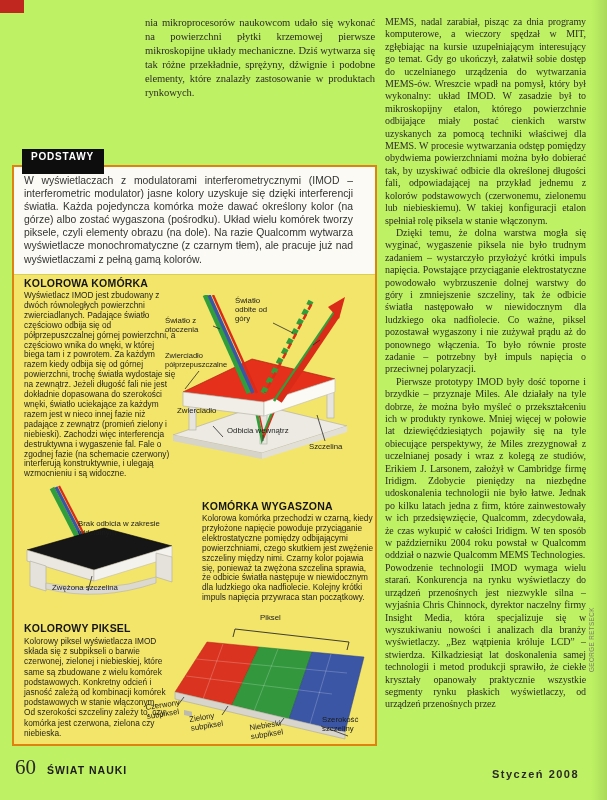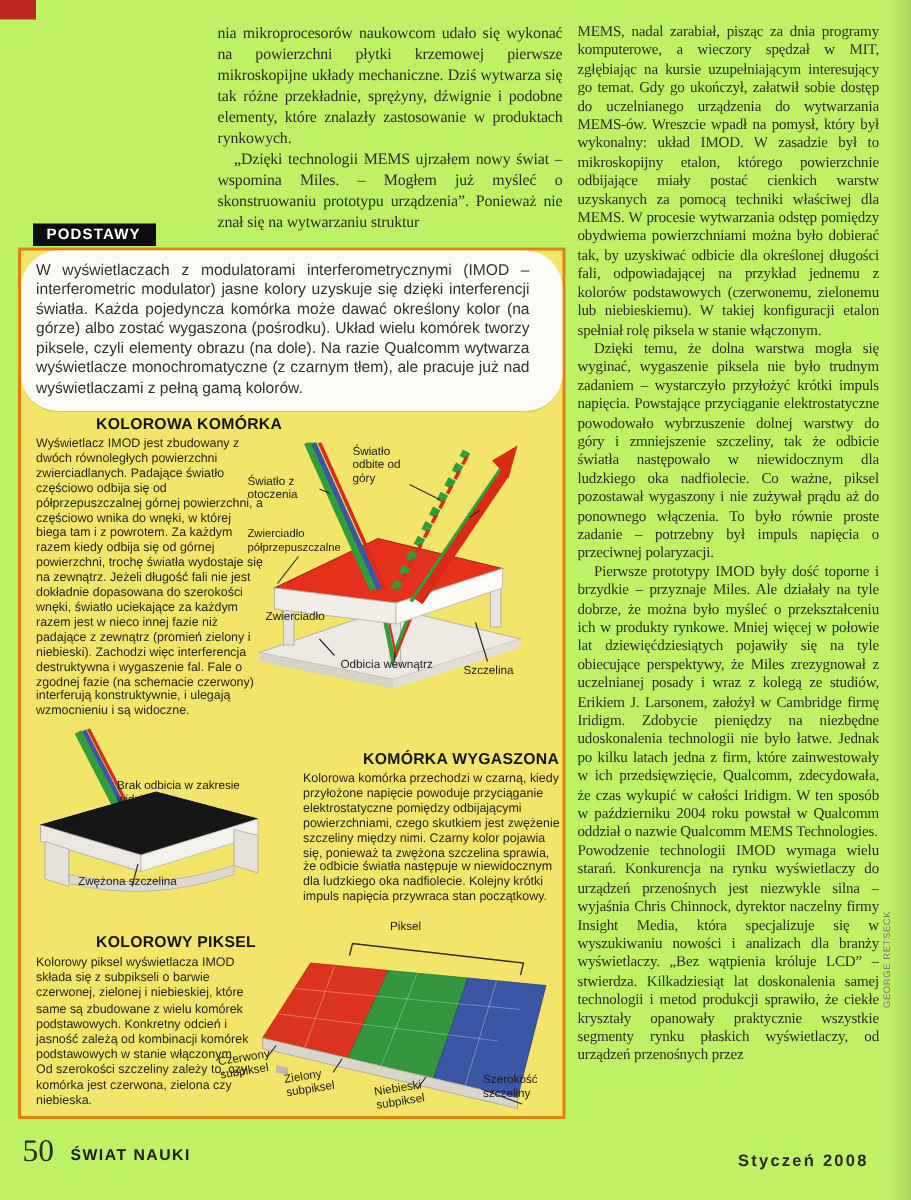--- a/index.html
+++ b/index.html
@@ -13,50 +13,50 @@
        font-size:10px;line-height:12.4px;letter-spacing:-0.1px;text-align:justify;overflow:hidden;}
   .col p{margin:0;}
   .col p.indent{text-indent:11px;}
   #left-col{left:145px;top:16px;width:230px;height:148px;font-size:10.6px;line-height:14px;}
   #right-col{left:385px;top:16px;width:201px;height:736px;}
   .subhead{font-family:"Liberation Sans",sans-serif;font-weight:bold;font-size:12.5px;
            color:#2f6eb5;margin:6px 0 2px 0 !important;letter-spacing:0.2px;text-align:left;}
 
   
   .kicker{position:absolute;left:22px;top:149px;background:#0d0d0d;color:#fff;
-          font-size:10px;font-weight:bold;letter-spacing:0.8px;padding:2px 10px 2px 9px;z-index:3;}
+          font-size:10px;font-weight:bold;letter-spacing:0.8px;padding:2px 10px 12px 9px;z-index:3;}
   .box{position:absolute;left:12px;top:165px;width:365px;height:581px;box-sizing:border-box;
        background:#f3e46a;border:2px solid #df820f;z-index:2;}
   .title-band{height:31px;background:linear-gradient(90deg,#ec7a10,#f9a62a);
               border-bottom:1px solid #c96f0d;}
   .box-title{font-size:22px;font-weight:bold;color:#141414;letter-spacing:0.5px;
              padding:3px 0 0 10px;line-height:26px;}
   .box-intro{background:#fbfaf4;border-bottom:1px solid #d9cf56;padding:7px 22px 8px 10px;
-             font-size:10.4px;line-height:13.1px;color:#333;text-align:justify;border-radius:25px;}
-  .sec-h{position:absolute;font-size:10.5px;font-weight:bold;color:#151515;letter-spacing:0.2px;margin-left:40px;}
+             font-size:10.4px;line-height:13.1px;color:#333;text-align:justify;}
+  .sec-h{position:absolute;font-size:10.5px;font-weight:bold;color:#151515;letter-spacing:0.2px;}
   .sec-t{position:absolute;font-size:8.3px;line-height:9.9px;color:#27251f;}
   #s1-h{left:10px;top:110px;} #s1-t{left:10px;top:124px;width:152px;}
   #s2-h{left:188px;top:333px;} #s2-t{left:188px;top:347px;width:174px;}
   #s3-h{left:10px;top:455px;} #s3-t{left:10px;top:469px;width:142px;line-height:10.2px;}
 
   
   .diag{position:absolute;}
   #diagram1{left:151px;top:128px;width:212px;height:165px;}
   #diagram2{left:8px;top:297px;width:180px;height:152px;}
   #diagram3{left:118px;top:441px;width:247px;height:138px;}
   .diag svg{position:absolute;left:0;top:0;}
   .dlabel{position:absolute;font-size:7.8px;line-height:8.8px;color:#1c1c1c;}
 
   
   #d1-ambient{left:0px;top:22px;width:52px;}
   #d1-refl{left:70px;top:2px;width:46px;}
   #d1-amp{left:151px;top:36px;width:58px;}
   #d1-semi{left:0px;top:57px;width:70px;font-size:7.5px;}
   #d1-mirror{left:12px;top:112px;width:60px;}
-  #d1-internal{left:62px;top:144px;width:80px;}
+  #d1-internal{left:62px;top:132px;width:80px;}
   #d1-gap{left:144px;top:148px;width:50px;}
   
   #d2-norefl{left:56px;top:56px;width:92px;}
   #d2-narrow{left:30px;top:120px;width:70px;}
   
   #d3-pixel{left:128px;top:6px;width:60px;}
   #d3-red{left:14px;top:92px;width:52px;transform:rotate(-9deg);}
   #d3-green{left:58px;top:104px;width:50px;transform:rotate(-9deg);}
   #d3-blue{left:118px;top:112px;width:55px;transform:rotate(-9deg);}
   #d3-gapw{left:190px;top:108px;width:56px;}
@@ -73,21 +73,20 @@
           white-space:nowrap;}
 </style>
 </head>
 <body>
 
 <div class="page">
   <div class="corner-mark"></div>
 
   <div class="col" id="left-col">
     <p>nia mikroprocesorów naukowcom udało się wykonać na powierzchni płytki krzemowej pierwsze mikroskopijne układy mechaniczne. Dziś wytwarza się tak różne przekładnie, sprężyny, dźwignie i podobne elementy, które znalazły zastosowanie w produktach rynkowych.</p>
-    <p class="indent">„Dzięki technologii MEMS ujrzałem nowy świat – wspomina Miles. – Mogłem już myśleć o skonstruowaniu prototypu urządzenia”. Ponieważ nie znał się na wytwarzaniu struktur</p>
   </div>
 
   <div class="col" id="right-col">
     <p>MEMS, nadal zarabiał, pisząc za dnia programy komputerowe, a wieczory spędzał w MIT, zgłębiając na kursie uzupełniającym interesujący go temat. Gdy go ukończył, załatwił sobie dostęp do uczelnianego urządzenia do wytwarzania MEMS-ów. Wreszcie wpadł na pomysł, który był wykonalny: układ IMOD. W zasadzie był to mikroskopijny etalon, którego powierzchnie odbijające miały postać cienkich warstw uzyskanych za pomocą techniki właściwej dla MEMS. W procesie wytwarzania odstęp pomiędzy obydwiema powierzchniami można było dobierać tak, by uzyskiwać odbicie dla określonej długości fali, odpowiadającej na przykład jednemu z kolorów podstawowych (czerwonemu, zielonemu lub niebieskiemu). W takiej konfiguracji etalon spełniał rolę piksela w stanie włączonym.</p>
     <p class="indent">Dzięki temu, że dolna warstwa mogła się wyginać, wygaszenie piksela nie było trudnym zadaniem – wystarczyło przyłożyć krótki impuls napięcia. Powstające przyciąganie elektrostatyczne powodowało wybrzuszenie dolnej warstwy do góry i zmniejszenie szczeliny, tak że odbicie światła następowało w niewidocznym dla ludzkiego oka nadfiolecie. Co ważne, piksel pozostawał wygaszony i nie zużywał prądu aż do ponownego włączenia. To było równie proste zadanie – potrzebny był impuls napięcia o przeciwnej polaryzacji.</p>
     <p class="indent">Pierwsze prototypy IMOD były dość toporne i brzydkie – przyznaje Miles. Ale działały na tyle dobrze, że można było myśleć o przekształceniu ich w produkty rynkowe. Mniej więcej w połowie lat dziewięćdziesiątych pojawiły się na tyle obiecujące perspektywy, że Miles zrezygnował z uczelnianej posady i wraz z kolegą ze studiów, Erikiem J. Larsonem, założył w Cambridge firmę Iridigm. Zdobycie pieniędzy na niezbędne udoskonalenia technologii nie było łatwe. Jednak po kilku latach jedna z firm, które zainwestowały w ich przedsięwzięcie, Qualcomm, zdecydowała, że czas wykupić w całości Iridigm. W ten sposób w październiku 2004 roku powstał w Qualcomm oddział o nazwie Qualcomm MEMS Technologies.</p>
     <p>Powodzenie technologii IMOD wymaga wielu starań. Konkurencja na rynku wyświetlaczy do urządzeń przenośnych jest niezwykle silna – wyjaśnia Chris Chinnock, dyrektor naczelny firmy Insight Media, która specjalizuje się w wyszukiwaniu nowości i analizach dla branży wyświetlaczy. „Bez wątpienia króluje LCD” – stwierdza. Kilkadziesiąt lat doskonalenia samej technologii i metod produkcji sprawiło, że ciekłe kryształy opanowały praktycznie wszystkie segmenty rynku płaskich wyświetlaczy, od urządzeń przenośnych przez</p>
   </div>
 
   <div class="kicker">PODSTAWY</div>
@@ -206,19 +205,19 @@
         </g>
       </svg>
       <div class="dlabel" id="d3-pixel">Piksel</div>
       <div class="dlabel" id="d3-red">Czerwony subpiksel</div>
       <div class="dlabel" id="d3-green">Zielony subpiksel</div>
       <div class="dlabel" id="d3-blue">Niebieski subpiksel</div>
       <div class="dlabel" id="d3-gapw">Szerokość szczeliny</div>
     </div>
   </div>
 
-  <div class="folio-num">50</div>
+  <div class="folio-num">60</div>
   <div class="folio-brand">ŚWIAT NAUKI</div>
   <div class="folio-issue">Styczeń 2008</div>
   <div class="credit">GEORGE RETSECK</div>
 
   <div class="page-edge"></div>
 </div>
 
 </body></html>

